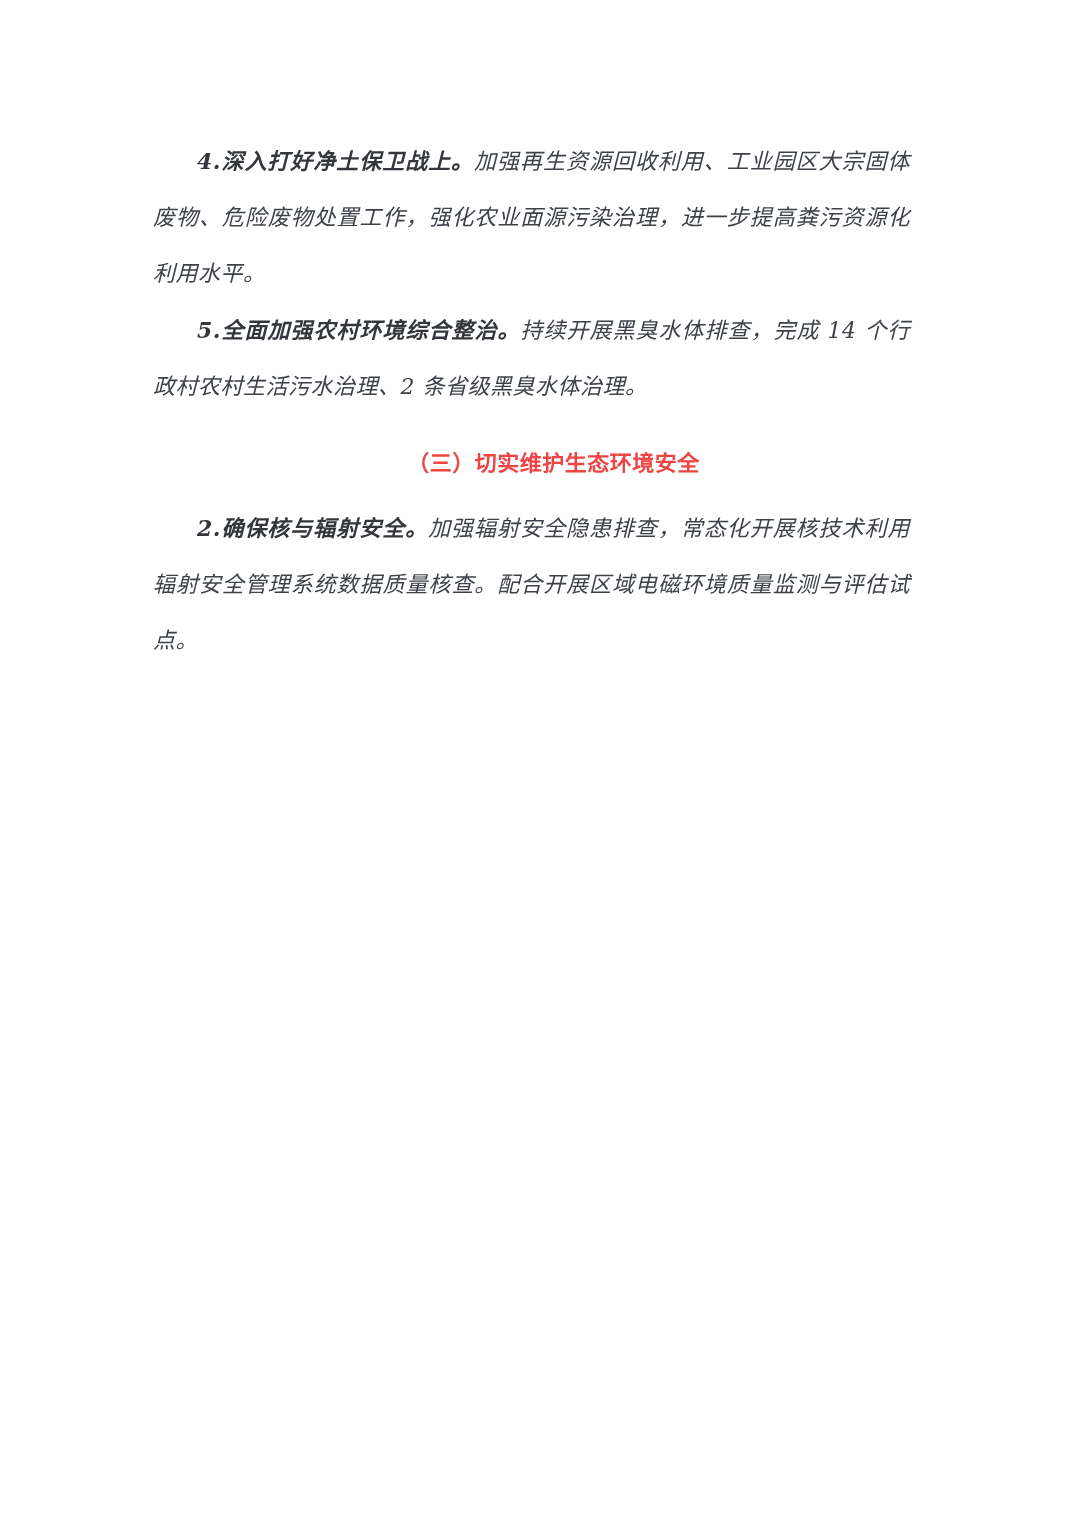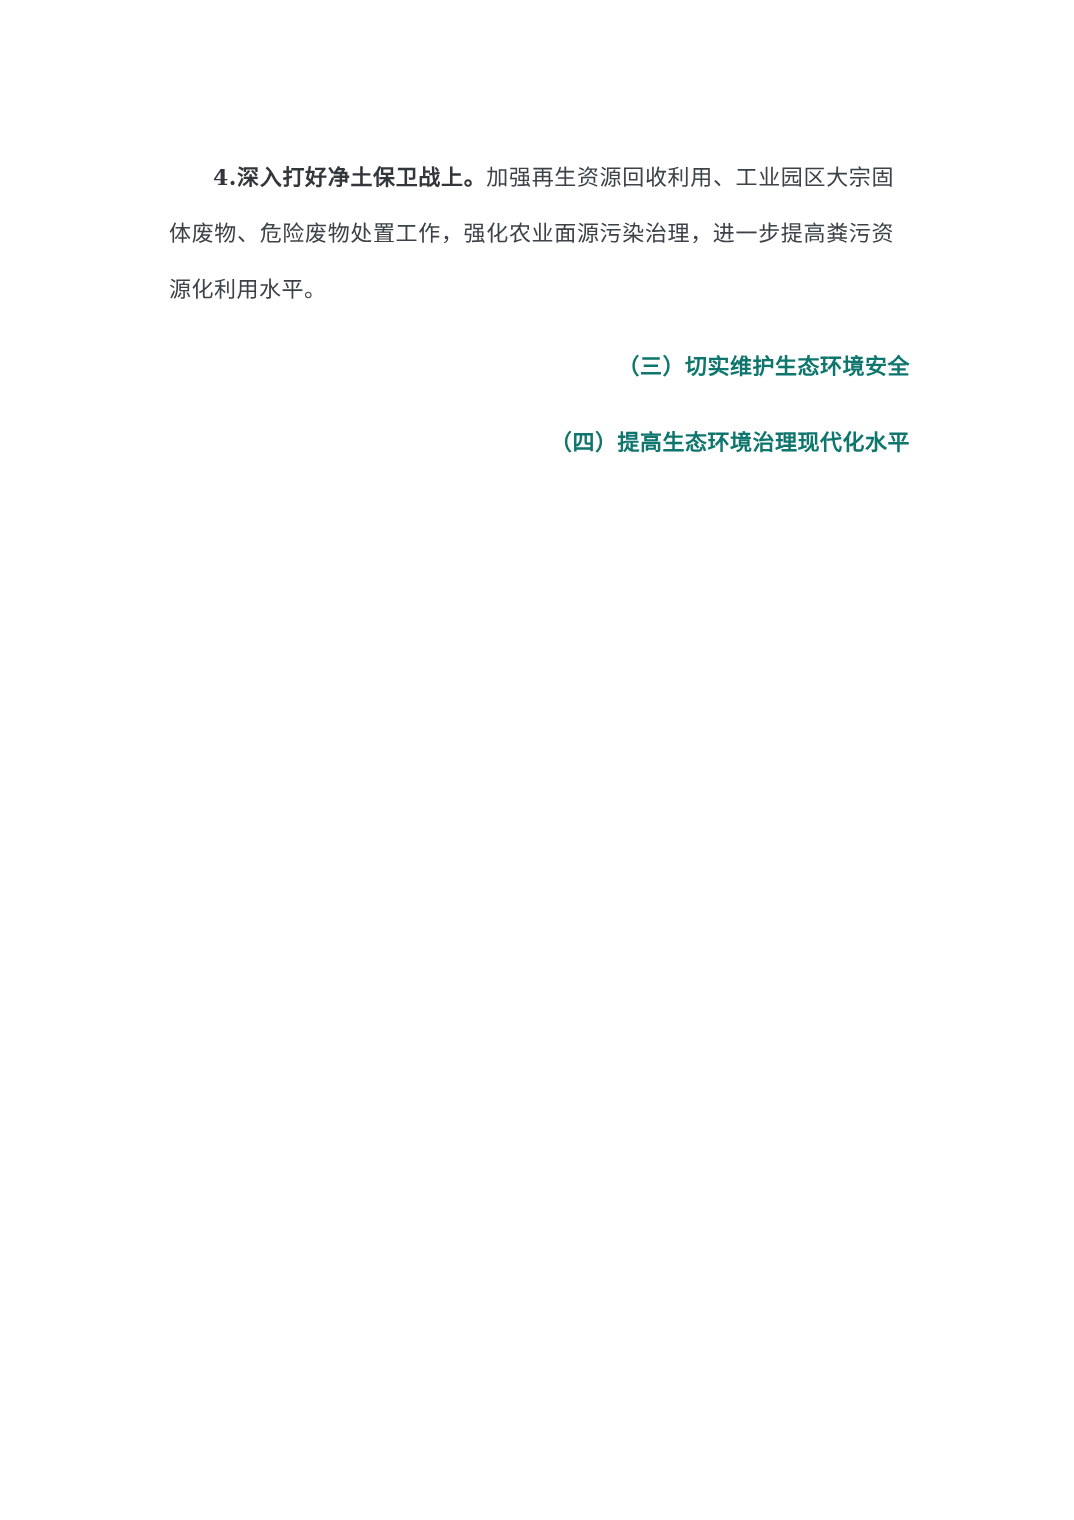--- a/index.html
+++ b/index.html
@@ -24,41 +24,43 @@
     box-sizing: border-box;
     padding: 133px 164px 0 153px;
     width: 100%;
     color: #3d4148;
     font-size: 22px;
     line-height: 56px;
     text-align: justify;
     text-justify: inter-ideograph;
   }
   .para {
-    margin: 16px;
+    margin: 0;
     text-indent: 2em;
     letter-spacing: 0.5px;
+    font-style: italic;
   }
   .para .lead {
     font-weight: 700;
     color: #33363b;
   }
   .heading {
     margin: 20px 0 9px 0;
     text-indent: 2em;
     font-size: 22px;
     font-weight: 700;
-    color: #0f766e;
+    color: #ef4444;
     line-height: 56px;
-    text-align: right;
+    text-align: center;
     letter-spacing: 0.5px;
   }
 </style>
 </head>
 <body>
 
 <main class="page">
   <article class="doc" id="doc-body">
       <p class="para"><b class="lead">4.深入打好净土保卫战上。</b><span>加强再生资源回收利用、工业园区大宗固体废物、危险废物处置工作，强化农业面源污染治理，进一步提高粪污资源化利用水平。</span></p>
+      <p class="para"><b class="lead">5.全面加强农村环境综合整治。</b><span>持续开展黑臭水体排查，完成 14 个行政村农村生活污水治理、2 条省级黑臭水体治理。</span></p>
       <h3 class="heading">（三）切实维护生态环境安全</h3>
-      <h3 class="heading">（四）提高生态环境治理现代化水平</h3>
+      <p class="para"><b class="lead">2.确保核与辐射安全。</b><span>加强辐射安全隐患排查，常态化开展核技术利用辐射安全管理系统数据质量核查。配合开展区域电磁环境质量监测与评估试点。</span></p>
     </article>
 </main>
 
 </body></html>

